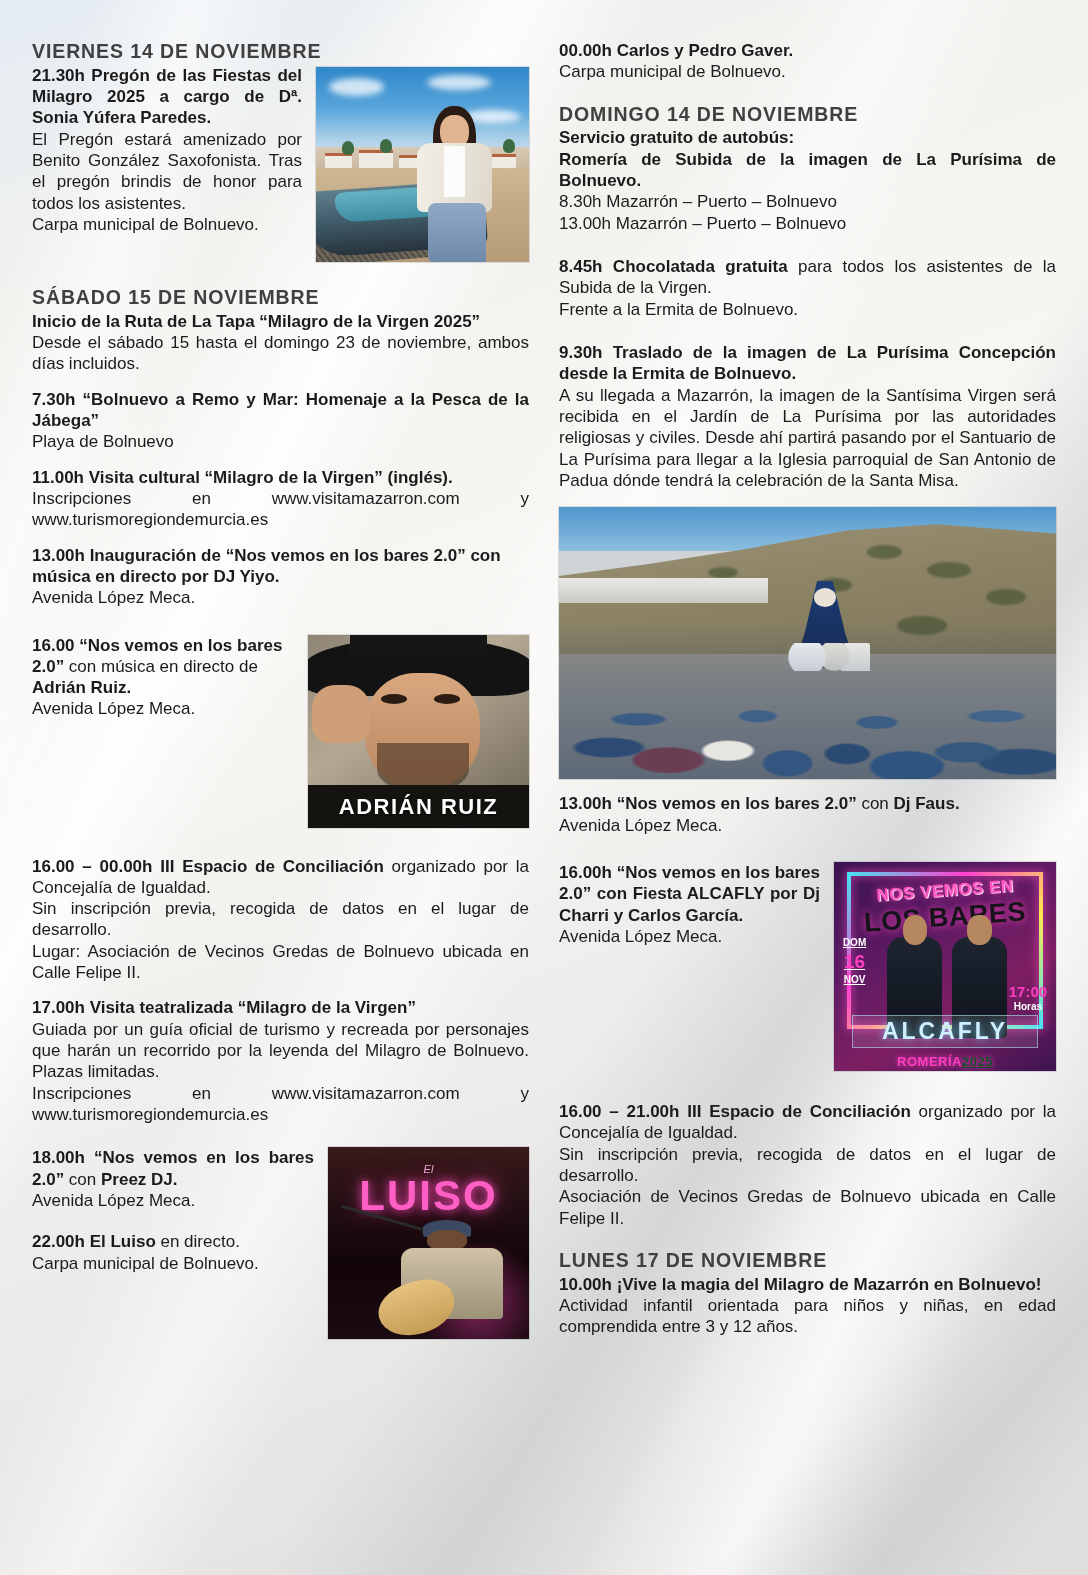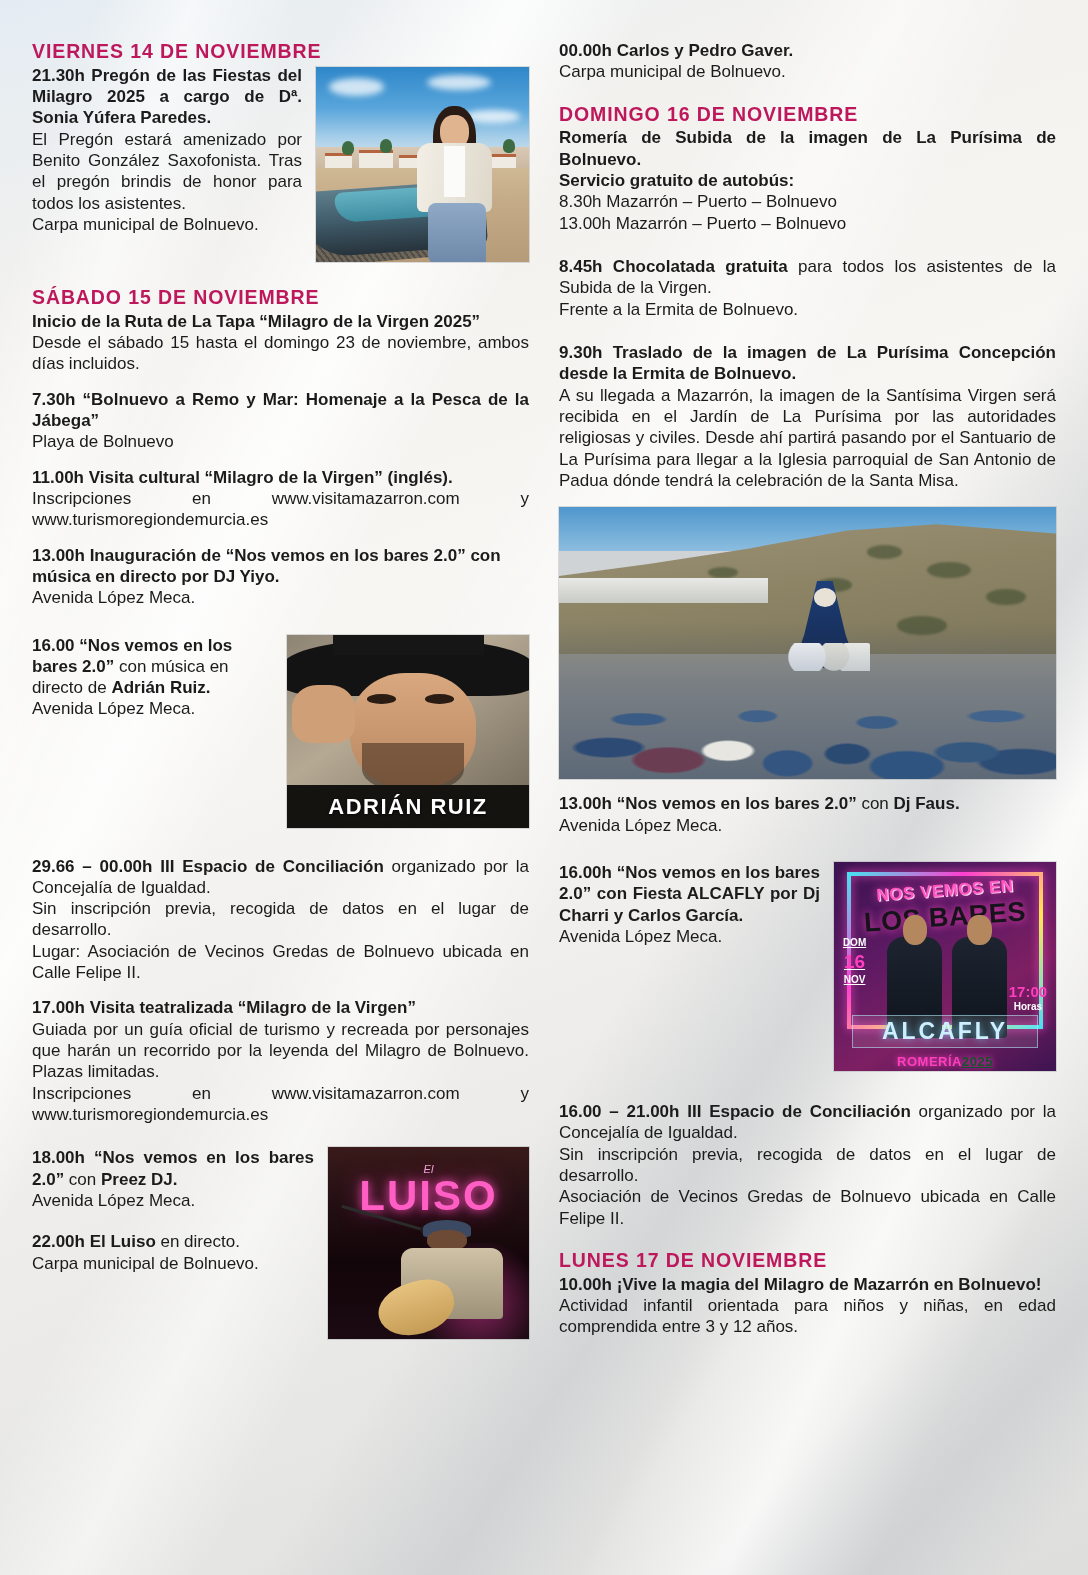--- a/index.html
+++ b/index.html
@@ -48,21 +48,21 @@
     display: flex;
     gap: 30px;
   }
   .col {
     width: 497px;
     position: relative;
   }
 
   
   .day-head {
-    color: #be185d;
+    color: #404040;
     font-weight: bold;
     font-size: 19.5px;
     letter-spacing: .9px;
     line-height: 1.22;
     margin-bottom: 1px;
   }
   .blk { margin-bottom: 14px; }
   .blk.tight { margin-bottom: 4px; }
 
   p.ln {
@@ -145,21 +145,21 @@
   .ph-sonia .person .jacket::after {
     content: ""; position: absolute; left: 36%; top: 4%; width: 28%; height: 74%;
     background: #fbfbfa;
   }
   .ph-sonia .person .jeans {
     position: absolute; left: 22%; top: 62%; width: 62%; height: 40%;
     background: linear-gradient(#8fa9c6, #6d88a8); border-radius: 8px 8px 3px 10px;
   }
 
   
-  .ph-adrian { width: 242px; height: 193px; }
+  .ph-adrian { width: 221px; height: 193px; }
   .ph-adrian .bgwall {
     position: absolute; inset: 0;
     background: linear-gradient(145deg, #8e8474 0%, #b5a994 40%, #6d6455 100%);
   }
   .ph-adrian .hat {
     position: absolute; left: -2%; top: 2%; width: 104%; height: 30%;
     background: #141313; border-radius: 50% 50% 18% 18%;
   }
   .ph-adrian .hat::after {
     content: ""; position: absolute; left: 20%; top: -34%; width: 60%; height: 62%;
@@ -452,21 +452,21 @@
       </div>
       <p class="ln nj">
         <span class="b">16.00  “Nos vemos en los bares 2.0”</span><span> con música en directo de </span><span class="b">Adrián Ruiz.</span>
       </p>
       <p class="ln nj">Avenida López Meca.</p>
       <div class="clearer"></div>
     </div>
 
     <div class="blk" style="margin-top:22px">
       <p class="ln">
-        <span class="b">29.66 – 00.00h III Espacio de Conciliación</span><span> organizado por la Concejalía de Igualdad.</span>
+        <span class="b">16.00 – 00.00h III Espacio de Conciliación</span><span> organizado por la Concejalía de Igualdad.</span>
       </p>
       <p class="ln it">Sin inscripción previa, recogida de datos en el lugar de desarrollo.</p>
       <p class="ln">Lugar: Asociación de Vecinos Gredas de Bolnuevo ubicada en Calle Felipe II.</p>
     </div>
 
     <div class="blk">
       <p class="ln b nj">17.00h Visita teatralizada “Milagro de la Virgen”</p>
       <p class="ln it">Guiada por un guía oficial de turismo y recreada por personajes que harán un recorrido por la leyenda del Milagro de Bolnuevo. Plazas limitadas.</p>
       <p class="ln">Inscripciones en www.visitamazarron.com y www.turismoregiondemurcia.es</p>
     </div>
@@ -503,25 +503,25 @@
 
   </div>
 
   <div class="col">
 
     <div class="blk">
       <p class="ln b nj">00.00h Carlos y Pedro Gaver.</p>
       <p class="ln nj">Carpa municipal de Bolnuevo.</p>
     </div>
 
-    <div class="day-head" style="margin-top:20px">DOMINGO 16 DE NOVIEMBRE</div>
-
-    <div class="blk">
+    <div class="day-head" style="margin-top:20px">DOMINGO 14 DE NOVIEMBRE</div>
+
+    <div class="blk">
+      <p class="ln b nj">Servicio gratuito de autobús:</p>
       <p class="ln b">Romería de Subida de la imagen de La Purísima de Bolnuevo.</p>
-      <p class="ln b nj">Servicio gratuito de autobús:</p>
       <p class="ln nj">8.30h Mazarrón – Puerto – Bolnuevo</p>
       <p class="ln nj">13.00h Mazarrón – Puerto – Bolnuevo</p>
     </div>
 
     <div class="blk" style="margin-top:22px">
       <p class="ln">
         <span class="b">8.45h Chocolatada gratuita</span><span> para todos los asistentes de la Subida de la Virgen.</span>
       </p>
       <p class="ln nj">Frente a la Ermita de Bolnuevo.</p>
     </div>

